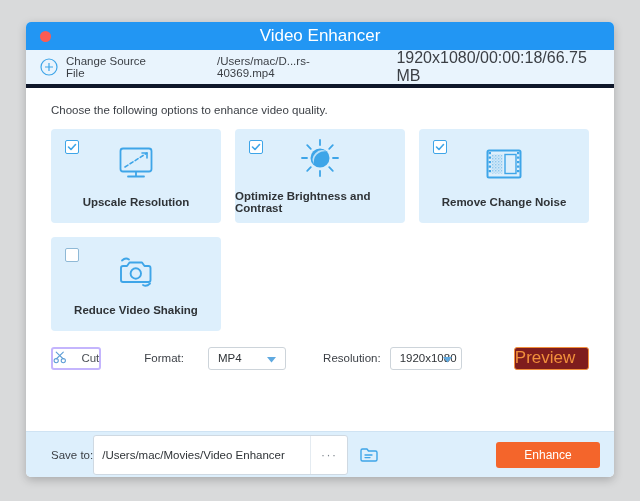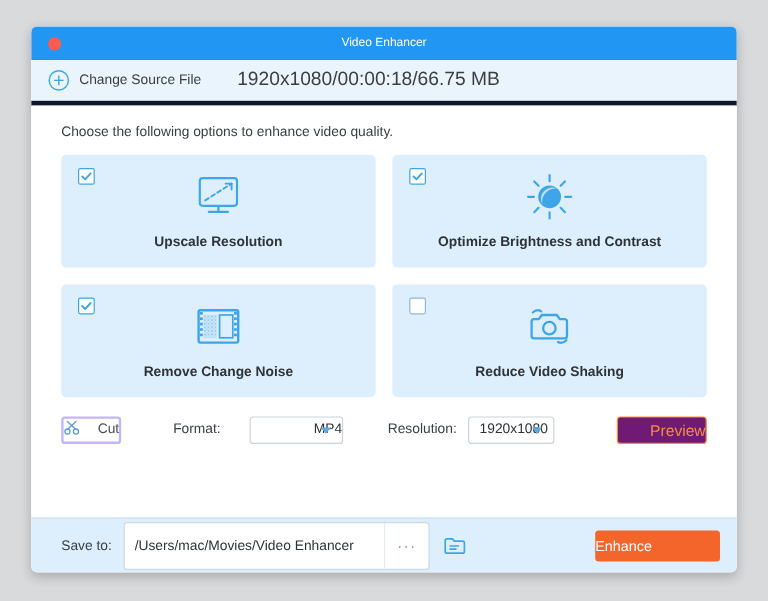--- a/index.html
+++ b/index.html
@@ -34,21 +34,21 @@
     background: #2296f3;
     position: relative;
     flex: none;
   }
   .titlebar-title {
     position: absolute;
     left: 0; right: 0; top: 0;
     line-height: 28px;
     text-align: center;
     color: #ffffff;
-    font-size: 10px;
+    font-size: 17px;
   }
   .close-dot {
     position: absolute;
     left: 14px;
     top: 9px;
     width: 11px;
     height: 11px;
     border-radius: 50%;
     background: #fc5b52;
   }
@@ -96,21 +96,21 @@
   }
   .hint {
     font-size: 11.5px;
     color: #3b3f45;
     margin: 16px 0 0 11px;
   }
 
   .grid {
     margin-top: 13px;
     display: grid;
-    grid-template-columns: 1fr 1fr;
+    grid-template-columns: 1fr 1fr 1fr;
     gap: 14px 14px;
     padding: 0 11px;
   }
   .card {
     position: relative;
     height: 94px;
     background: #ddeffc;
     border-radius: 4px;
     display: flex;
     flex-direction: column;
@@ -192,47 +192,46 @@
     position: absolute;
     right: 9px;
     top: 50%;
     transform: translateY(-50%);
   }
   .preview-button {
     width: 100px;
     height: 23px;
     border: 1px solid #f2903c;
     border-radius: 3px;
-    background: #701a75;
+    background: #7f1d1d;
     color: #f2903c;
-    font-size: 13px;
-    display: flex;
-    align-items: center;
-    justify-content: flex-end;
+    font-size: 17px;
+    display: flex;
+    align-items: center;
+    justify-content: flex-start;
     box-sizing: border-box;
   }
 
   
   .bottombar {
     height: 46px;
     background: #ddeffc;
     border-top: 1px solid #cfe3f3;
     display: flex;
     align-items: center;
     flex: none;
     padding: 0 14px;
     box-sizing: border-box;
   }
   .saveto-label {
     font-size: 11.5px;
     color: #3b3f45;
     margin-left: 11px;
   }
   .path-field {
-    margin-left: 10px;
     width: 255px;
     height: 40px;
     background: #ffffff;
     border: 1px solid #cfd9e2;
     border-radius: 3px;
     display: flex;
     align-items: center;
     box-sizing: border-box;
     position: relative;
   }
@@ -268,21 +267,21 @@
   .enhance-button {
     margin-left: auto;
     width: 104px;
     height: 26px;
     background: #f4652b;
     border-radius: 3px;
     color: #ffffff;
     font-size: 12px;
     display: flex;
     align-items: center;
-    justify-content: flex-start;
+    justify-content: center;
   }
 </style>
 </head>
 <body>
 
 <div class="window">
 
   <div class="titlebar">
     <div class="close-dot"></div>
     <div class="titlebar-title">Video Enhancer</div>
@@ -290,20 +289,21 @@
 
   <div class="sourcebar">
     <span class="plus-icon">
       <svg width="18" height="18" viewBox="0 0 18 18">
         <circle cx="9" cy="9" r="8" fill="none" stroke="#3ea5e8" stroke-width="1.2"></circle>
         <line x1="9" y1="5" x2="9" y2="13" stroke="#3ea5e8" stroke-width="1.2"></line>
         <line x1="5" y1="9" x2="13" y2="9" stroke="#3ea5e8" stroke-width="1.2"></line>
       </svg>
     </span>
     <span class="change-source-label">Change Source File</span>
+    <span class="source-path">/Users/mac/D...rs-40369.mp4</span>
     <span class="source-meta">1920x1080/00:00:18/66.75 MB</span>
   </div>
 
   <div class="content">
 
     <div class="hint">Choose the following options to enhance video quality.</div>
 
     <div class="grid">
 
       <div class="card">
@@ -406,21 +406,21 @@
             <circle cx="3.2" cy="9.6" r="2.1" fill="none" stroke="#5f9ed6" stroke-width="1.1"></circle>
             <circle cx="10.3" cy="9.6" r="2.1" fill="none" stroke="#5f9ed6" stroke-width="1.1"></circle>
             <line x1="3.2" y1="8" x2="10.3" y2="1.2" stroke="#5f9ed6" stroke-width="1.1" stroke-linecap="round"></line>
             <line x1="10.3" y1="8" x2="3.2" y2="1.2" stroke="#5f9ed6" stroke-width="1.1" stroke-linecap="round"></line>
           </svg>
         </span>
         <span>Cut</span>
       </div>
 
       <span class="field-label" style="margin-left:43px;">Format:</span>
-      <div class="select" style="margin-left:24px; width:104px;justify-content:flex-end;">
+      <div class="select" style="margin-left:24px; width:104px;">
         <span class="value">MP4</span>
         <span class="caret">
           <svg width="9" height="6" viewBox="0 0 9 6">
               <polygon points="0,0 9,0 4.5,5.5" fill="#5fa9e0"></polygon>
             </svg>
         </span>
       </div>
 
       <span class="field-label" style="margin-left:37px;">Resolution:</span>
       <div class="select" style="margin-left:9px; width:96px;">

